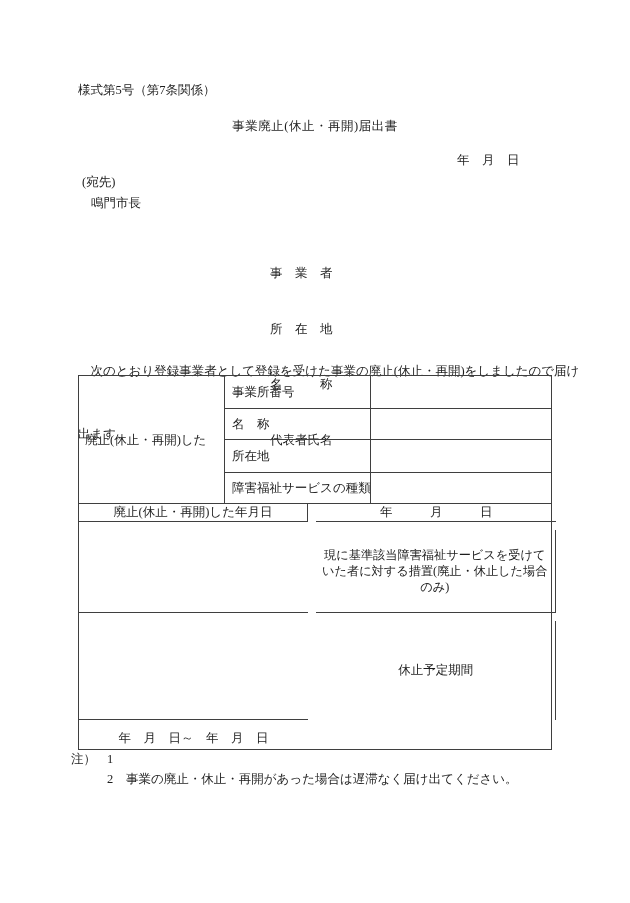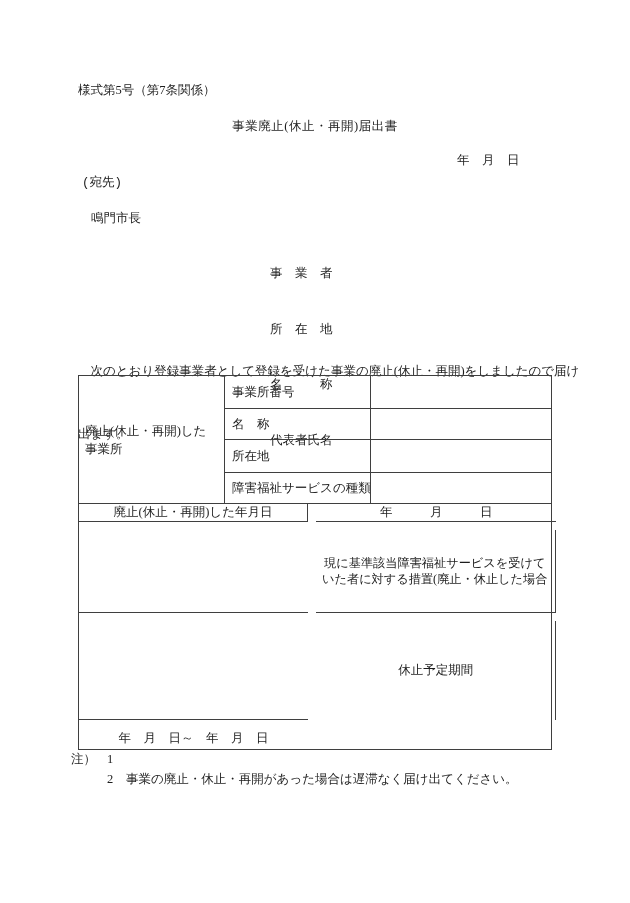--- a/index.html
+++ b/index.html
@@ -9,22 +9,22 @@
     background:#ffffff;
     font-family:"Liberation Serif","DejaVu Serif",serif;
     font-size:12.5px;
     color:#1d1d1d;
     overflow:hidden;
   }
   .abs { position:absolute; white-space:pre; }
   .form-number { left:78px; top:82px; }
   .doc-title { left:0; right:0; top:118px; text-align:center; letter-spacing:0.5px; }
   .top-date { left:457px; top:152px; }
-  .addressee-label { left:82px; top:174px;font-family:Liberation Mono, monospace; }
-  .addressee-name { left:91px; top:210px; }
+  .addressee-label { left:82px; top:174px; }
+  .addressee-name { left:91px; top:195px; }
   .applicant { left:270px; top:227px; line-height:18.5px; }
   .applicant span { display:block; white-space:pre; }
   .body-par { left:78px; top:319px; line-height:21px; }
   .body-par span { display:block; white-space:pre; }
 
   
   .form-table {
     position:absolute; left:78px; top:375px; width:472px;
     border:1px solid #3f3f3f;
   }
@@ -88,21 +88,20 @@
   <div class="abs body-par">
     <span>　次のとおり登録事業者として登録を受けた事業の廃止(休止・再開)をしましたので届け</span>
     <span>出ます。</span>
   </div>
 
   <div class="form-table">
 
     <div class="sec-top">
       <div class="office-cell">
         <span>廃止(休止・再開)した</span>
-        <span>事業所</span>
       </div>
 
       <div class="cell lbl rb bb">事業所番号</div>
       <div class="cell bb"></div>
 
       <div class="cell lbl rb bb">名　称</div>
       <div class="cell bb"></div>
 
       <div class="cell lbl rb bb">所在地</div>
       <div class="cell bb"></div>
@@ -113,20 +112,21 @@
 
     <div class="sec-bottom">
       <div class="cell ctr rb bb">廃止(休止・再開)した年月日</div>
       <div class="cell ctr bb">年　　　月　　　日</div>
 
       <div class="cell bb"></div>
 
       <div class="measures-cell rb bb">
         <span>現に基準該当障害福祉サービスを受けて</span>
         <span>いた者に対する措置(廃止・休止した場合</span>
+        <span>のみ)</span>
       </div>
       <div class="cell bb"></div>
 
       <div class="cell ctr rb">休止予定期間</div>
       <div class="cell ctr">年　月　日～　年　月　日</div>
     </div>
 
   </div>
 
   <div class="notes">

